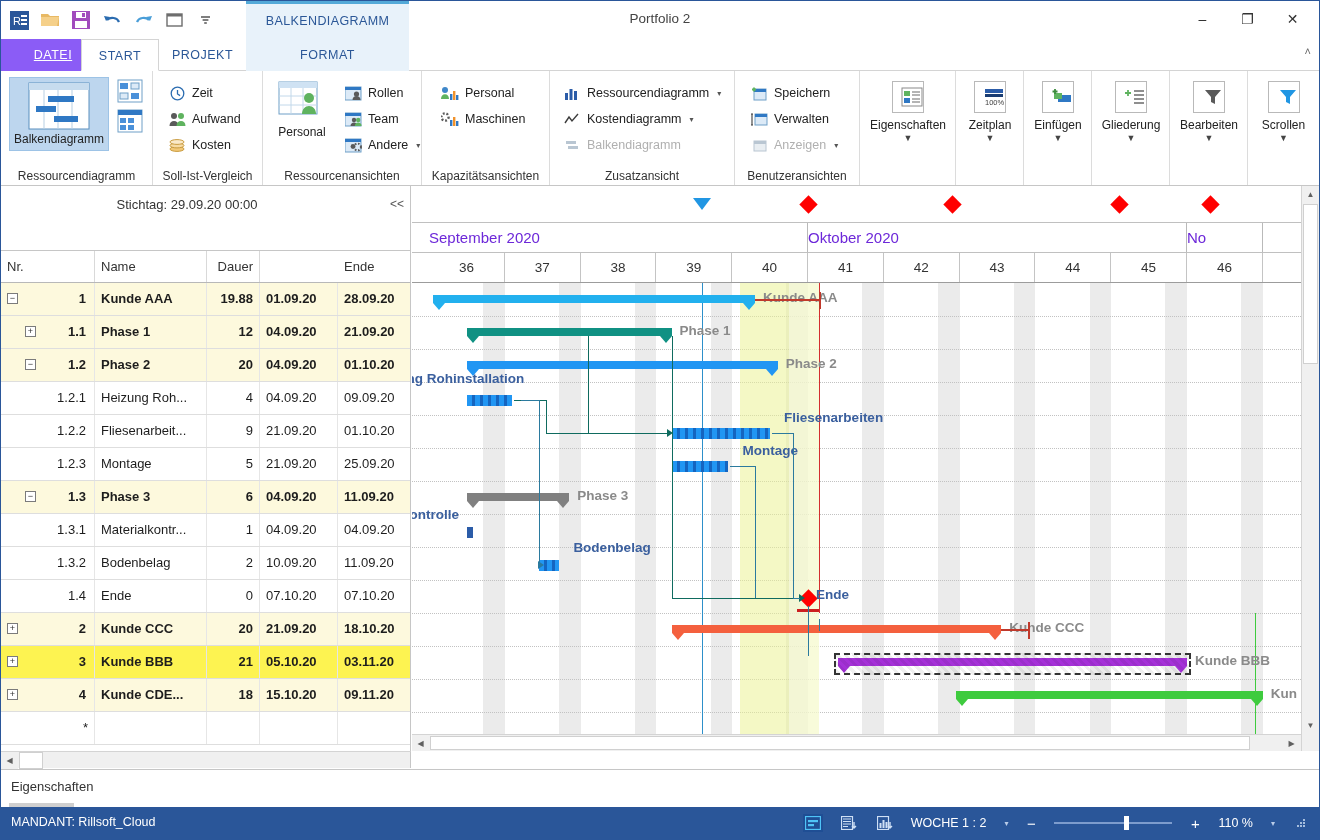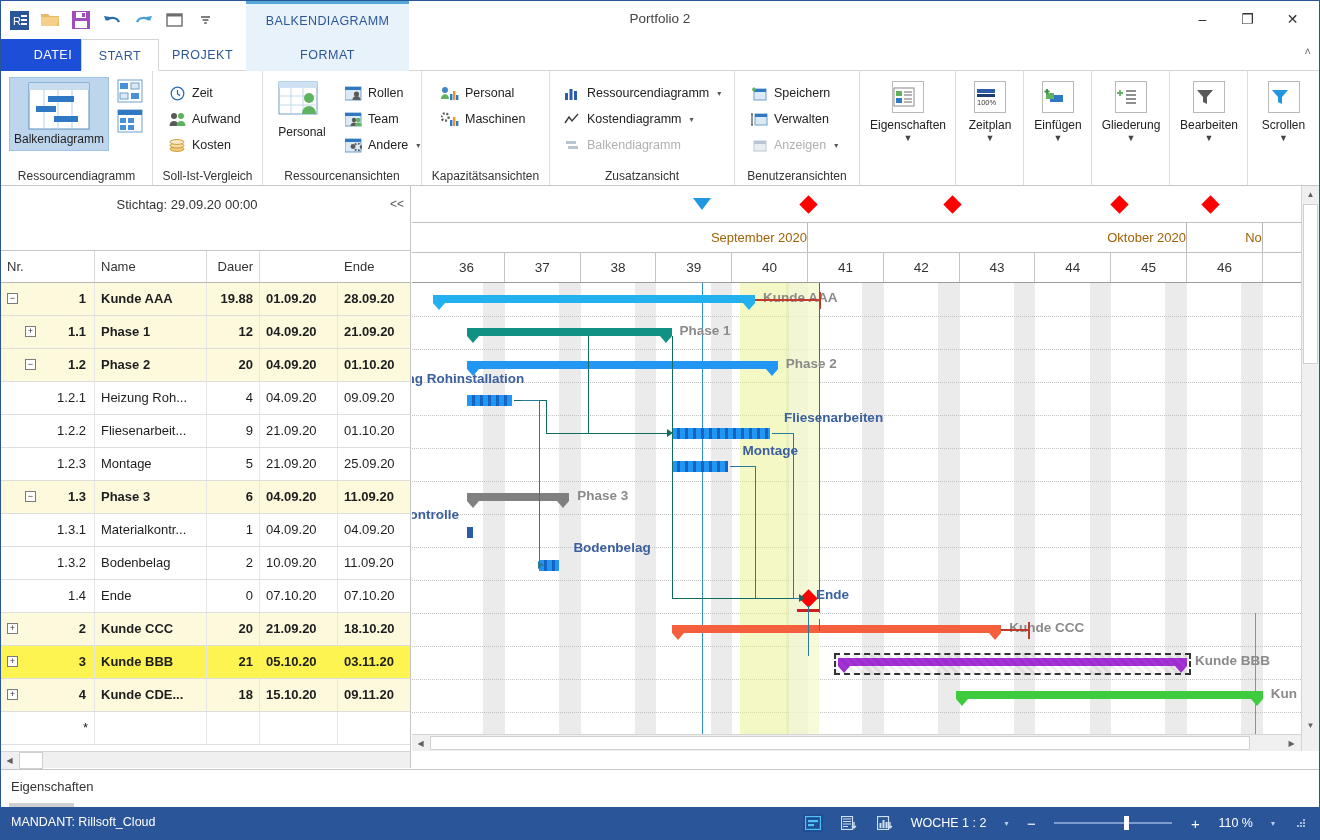--- a/index.html
+++ b/index.html
@@ -22,21 +22,21 @@
   .ctxband{ position:absolute; left:245px; top:0; width:163px; height:38px;
             background:#e8f2fa; border-top:3px solid #53a9d8; }
   .ctxband span{ display:block; text-align:center; margin-top:10px; font-size:12.5px;
                  color:#2b5797; letter-spacing:.4px; }
 
   
   .tabs{ position:absolute; left:0; top:38px; width:1318px; height:32px; background:#fff;
          border-bottom:1px solid #d4d4d4; }
   .tab{ position:absolute; top:0; height:32px; line-height:32px; text-align:center;
         font-size:12.5px; letter-spacing:.5px; cursor:pointer; color:#2b5797; }
-  .tab.file{ left:0; width:104px; background:#1d4ed8; color:#fff; }
+  .tab.file{ left:0; width:104px; background:#8b5cf6; color:#fff;text-decoration:underline; }
   .tab.start{ left:80px; width:78px; background:#fff; border:1px solid #d4d4d4;
               border-bottom:1px solid #fff; color:#2b5797; }
   .tab.projekt{ left:158px; width:87px; }
   .tab.format{ left:245px; width:163px; background:#e8f2fa; }
   .collapse-ribbon{ position:absolute; right:8px; top:44px; font-size:11px; color:#666; cursor:pointer; }
 
   
   .ribbon{ position:absolute; left:0; top:70px; width:1318px; height:115px;
            background:#fff; border-bottom:1px solid #c6c6c6; }
   .grp{ position:absolute; top:0; height:114px; border-right:1px solid #dcdcdc; }
@@ -45,21 +45,21 @@
   .bigbtn{ display:flex; flex-direction:column; align-items:center; cursor:pointer; }
   .bigbtn .lbl{ font-size:12px; color:#222; margin-top:2px; }
   .smallitem{ display:flex; align-items:center; gap:6px; height:26px; cursor:pointer;
               font-size:12.5px; color:#222; padding:0 3px; }
   .smallitem.disabled{ color:#b0b0b0; cursor:default; }
   .caret{ font-size:8px; color:#555; margin-left:2px; }
   .mini{ width:18px; height:18px; flex:0 0 18px; display:flex; align-items:center; justify-content:center; }
   .drop-big{ width:96px; display:flex; flex-direction:column; align-items:center;
              padding-top:10px; cursor:pointer; }
   .drop-big .bx{ width:32px; height:32px; border:1px solid #b9b9b9; background:#fff;
-                 display:flex; align-items:center; justify-content:flex-start; }
+                 display:flex; align-items:center; justify-content:flex-end; }
   .drop-big .lbl{ font-size:12px; color:#222; margin-top:5px; }
   .drop-big .ar{ font-size:9px; color:#444; margin-top:1px; }
 
   
   .stichbar{ position:absolute; left:0; top:185px; width:410px; height:65px;
              background:#fff; border-right:1px solid #c6c6c6; border-bottom:1px solid #c6c6c6; }
   .stichtext{ position:absolute; left:0; top:11px; width:372px; text-align:center;
               font-size:13px; color:#333; }
   .collapsebtn{ position:absolute; right:6px; top:11px; font-size:12px; color:#555; cursor:pointer; }
 
@@ -89,22 +89,22 @@
           overflow:hidden; background:#fff; }
   .milestrip{ position:absolute; left:0; top:0; width:889px; height:37px; background:#fff;
               border-bottom:1px solid #c0c0c0; }
   .tri{ position:absolute; top:12px; width:0; height:0;
         border-left:9px solid transparent; border-right:9px solid transparent;
         border-top:12px solid #2196e3; }
   .dia{ position:absolute; top:12px; width:13px; height:13px; background:#ff0000;
         transform:rotate(45deg); }
   .monthrow{ position:absolute; left:0; top:37px; width:889px; height:30px;
              border-bottom:1px solid #c0c0c0; }
-  .mcell{ position:absolute; top:0; height:29px; line-height:29px; text-align:right;
-          font-size:13px; color:#a16207; border-right:1px solid #b9b9b9; }
+  .mcell{ position:absolute; top:0; height:29px; line-height:29px; text-align:left;
+          font-size:15px; color:#6d28d9; border-right:1px solid #b9b9b9; }
   .weekrow{ position:absolute; left:0; top:67px; width:889px; height:30px;
             border-bottom:1px solid #9c9c9c; }
   .wcell{ position:absolute; top:0; height:29px; line-height:29px; text-align:center;
           font-size:13.5px; color:#333; border-right:1px solid #c4c4c4; }
   .canvas{ position:absolute; left:0; top:97px; width:889px; height:468px; overflow:hidden; }
   .wkband{ position:absolute; top:0; height:468px; border-right:1px dotted #b5b5b5; }
   .wkend{ position:absolute; top:0; height:468px; background:#ebebeb; }
   .rowline{ position:absolute; left:0; width:889px; height:0;
             border-bottom:1px dotted #c2c2c2; }
   .hl{ position:absolute; top:0; height:468px; }

